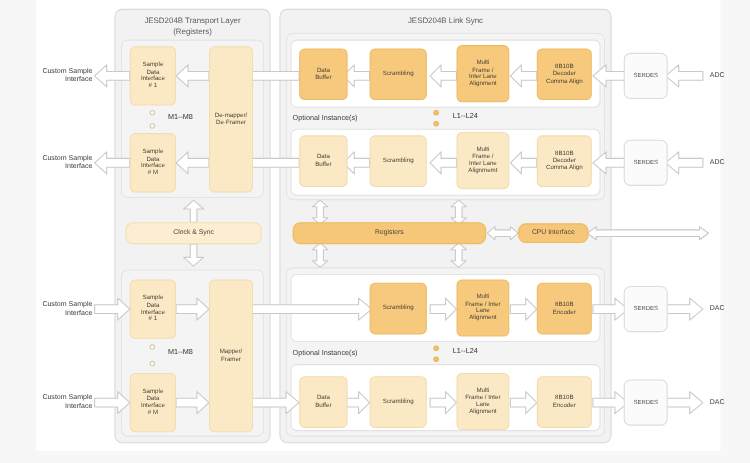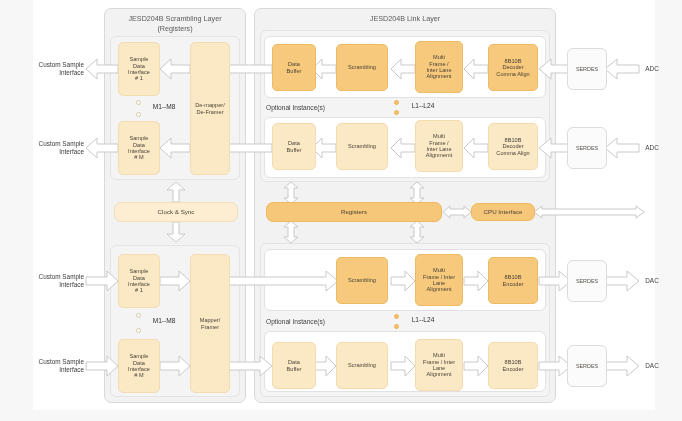--- a/index.html
+++ b/index.html
@@ -52,25 +52,25 @@
   .dot{border-radius:50%;background:#f6c264;border:1px solid #e8b253;}
   .dot-o{border-radius:50%;background:#ffffff;border:1px solid #d6c9ab;}
 </style>
 </head>
 <body>
 
 <div id="stage">
   <div class="canvas"></div>
 
   <div class="abs frame" style="left:104px;top:8px;width:142px;height:395px;"></div>
-  <div class="abs frame-title" style="left:104px;top:14px;width:142px;">JESD204B Scrambling Layer</div>
+  <div class="abs frame-title" style="left:104px;top:14px;width:142px;">JESD204B Transport Layer</div>
   <div class="abs frame-title" style="left:104px;top:24px;width:142px;">(Registers)</div>
 
   <div class="abs frame" style="left:254px;top:8px;width:302px;height:395px;"></div>
-  <div class="abs frame-title" style="left:254px;top:14px;width:302px;">JESD204B Link Layer</div>
+  <div class="abs frame-title" style="left:254px;top:14px;width:302px;">JESD204B Link Sync</div>
 
   <div class="abs panel" style="left:110px;top:36px;width:130px;height:144px;"></div>
 
   <div class="abs panel" style="left:110px;top:245px;width:130px;height:152px;"></div>
 
   <div class="abs panel" style="left:260px;top:30px;width:290px;height:152px;"></div>
   <div class="abs subframe" style="left:264px;top:36px;width:282px;height:62px;"></div>
   <div class="abs subframe" style="left:264px;top:117px;width:282px;height:61px;"></div>
   <div class="abs lbl lbl-opt" style="left:266px;top:103px;width:120px;height:10px;">Optional Instance(s)</div>
 

